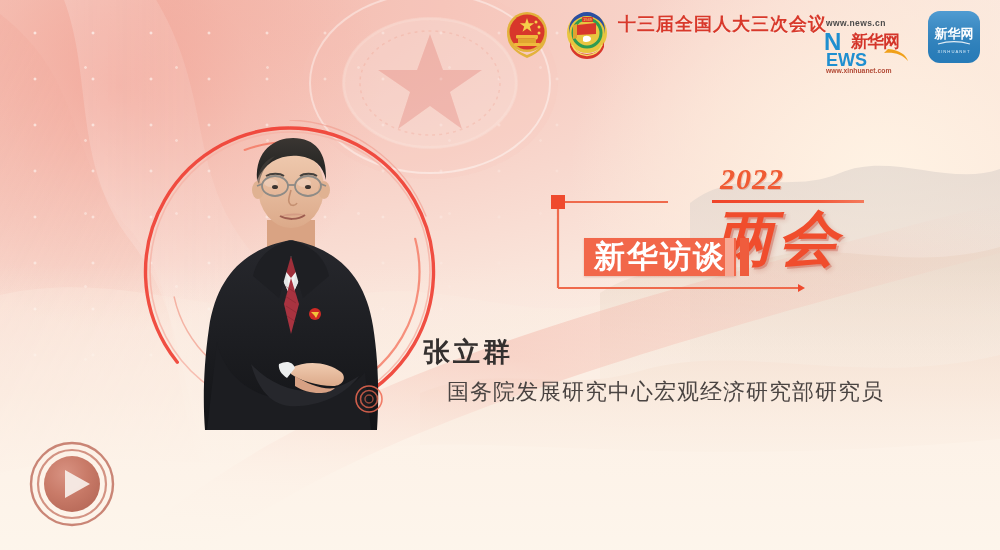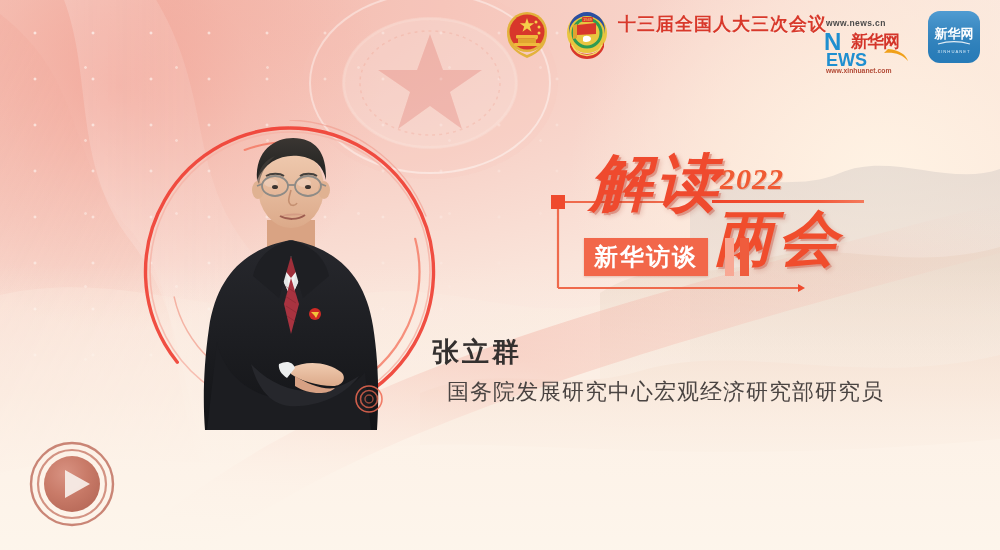--- a/index.html
+++ b/index.html
@@ -136,33 +136,33 @@
     text-shadow:
        2px 2px 0 rgba(190,40,20,.28),
        3px 3px 5px rgba(170,40,22,.20);
     white-space:nowrap;
   }
   .kv-badge{
     position:absolute;left:36px;top:88px;
     background:#f2674a;
     color:#fff;
     font-weight:bold;
-    font-size:24px;line-height:23px;
+    font-size:31px;line-height:23px;
     letter-spacing:2px;
     padding:7px 10px 8px 10px;
     white-space:nowrap;
     box-shadow:0 1px 2px rgba(170,60,40,.25);
   }
   .kv-ticks{position:absolute;left:177px;top:88px;display:flex;gap:6px;}
   .kv-ticks i{display:block;width:9px;height:38px;background:#ef5c3d;}
   .kv-ticks i.light{background:#f8a894;}
 
   
   .speaker-name{
-    position:absolute;left:432px;top:334px;
+    position:absolute;left:423px;top:334px;
     font-size:27px;font-weight:bold;color:#34302f;
     letter-spacing:3px;white-space:nowrap;
   }
   .speaker-role{
     position:absolute;left:447px;top:377px;
     font-size:22px;color:#4a4442;
     letter-spacing:1px;white-space:nowrap;
   }
 
   
@@ -430,21 +430,20 @@
         <g fill="none" stroke="#ef6a4c" stroke-width="2.2">
           <path d="M10,14 L120,14"></path>
           <path d="M10,14 L10,100"></path>
           <path d="M10,100 L250,100"></path>
         </g>
         <rect x="3" y="7" width="14" height="14" fill="#ef4a2e"></rect>
         <path d="M250,96 l7,4 -7,4 Z" fill="#ef4a2e"></path>
       </svg>
     </div>
 
-    <div class="kv-main">解读</div>
     <div class="kv-year">2022</div>
     <div class="kv-rule"></div>
     <div class="kv-sub">两会</div>
     <div class="kv-badge">新华访谈</div>
     <div class="kv-ticks">
       <i class="light"></i>
         <i></i>
     </div>
   </div>
 

